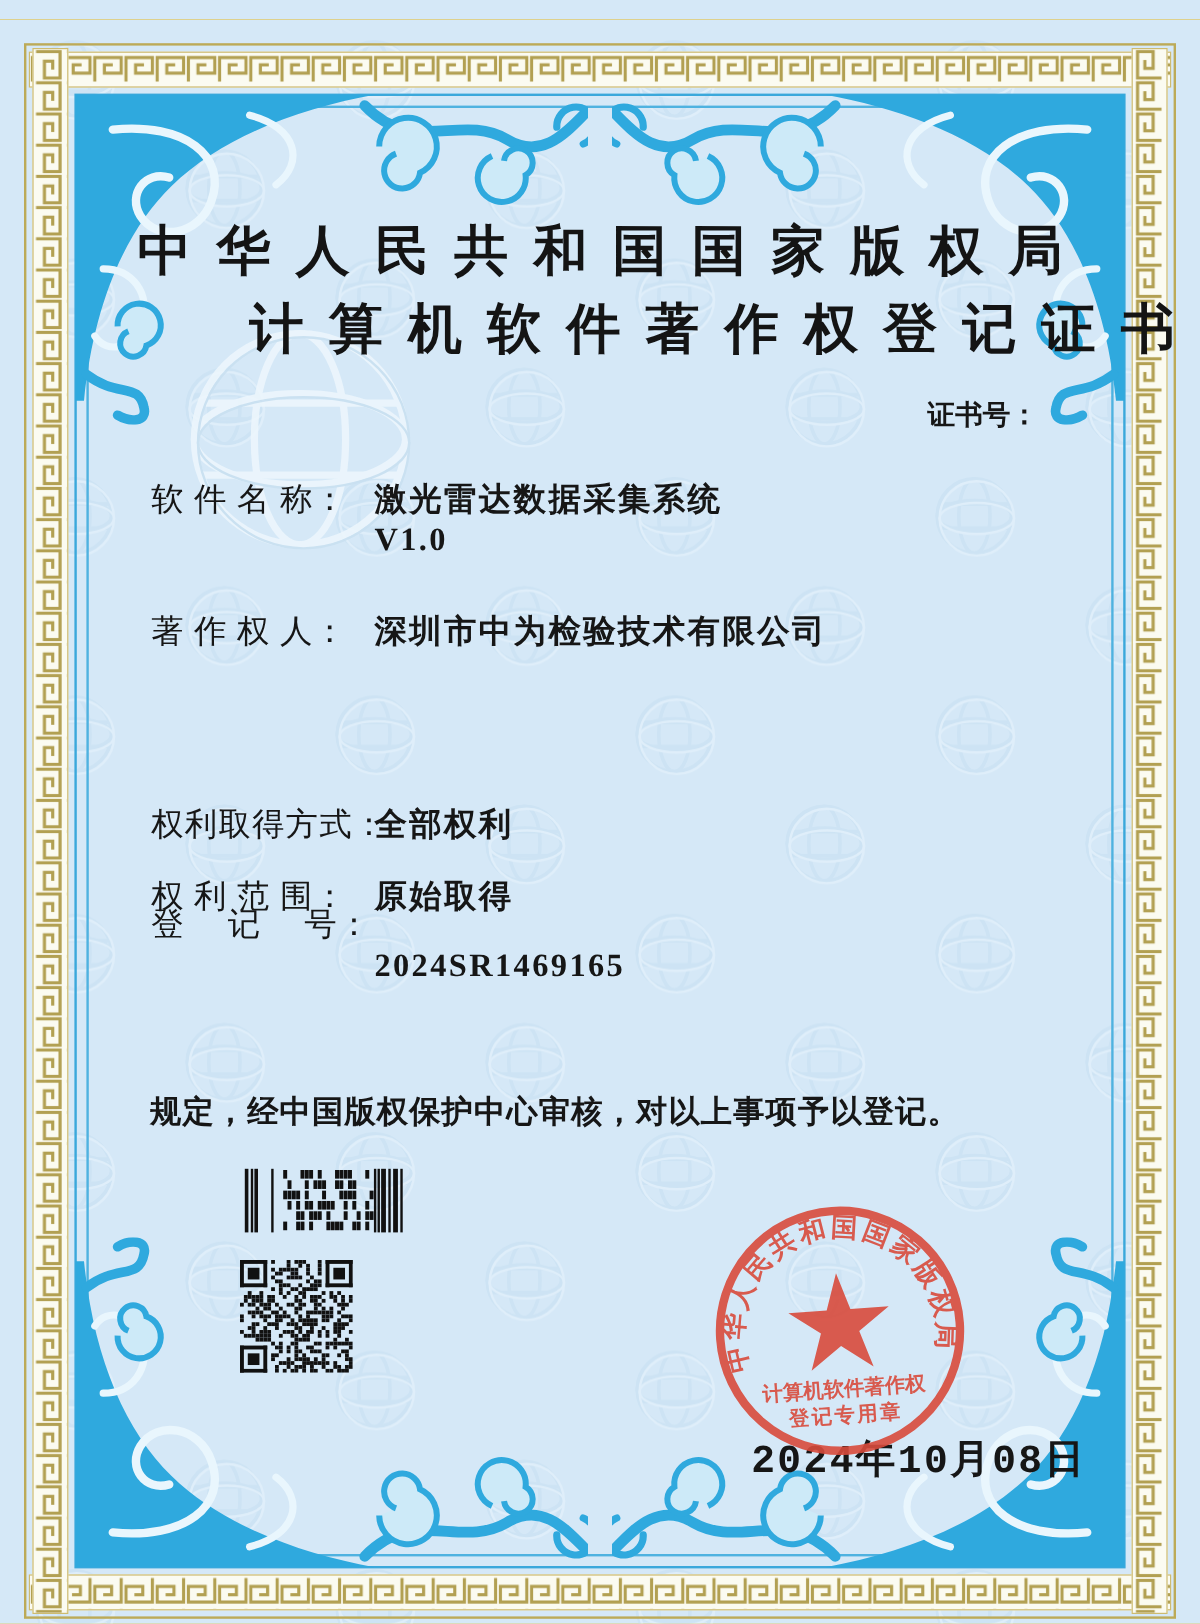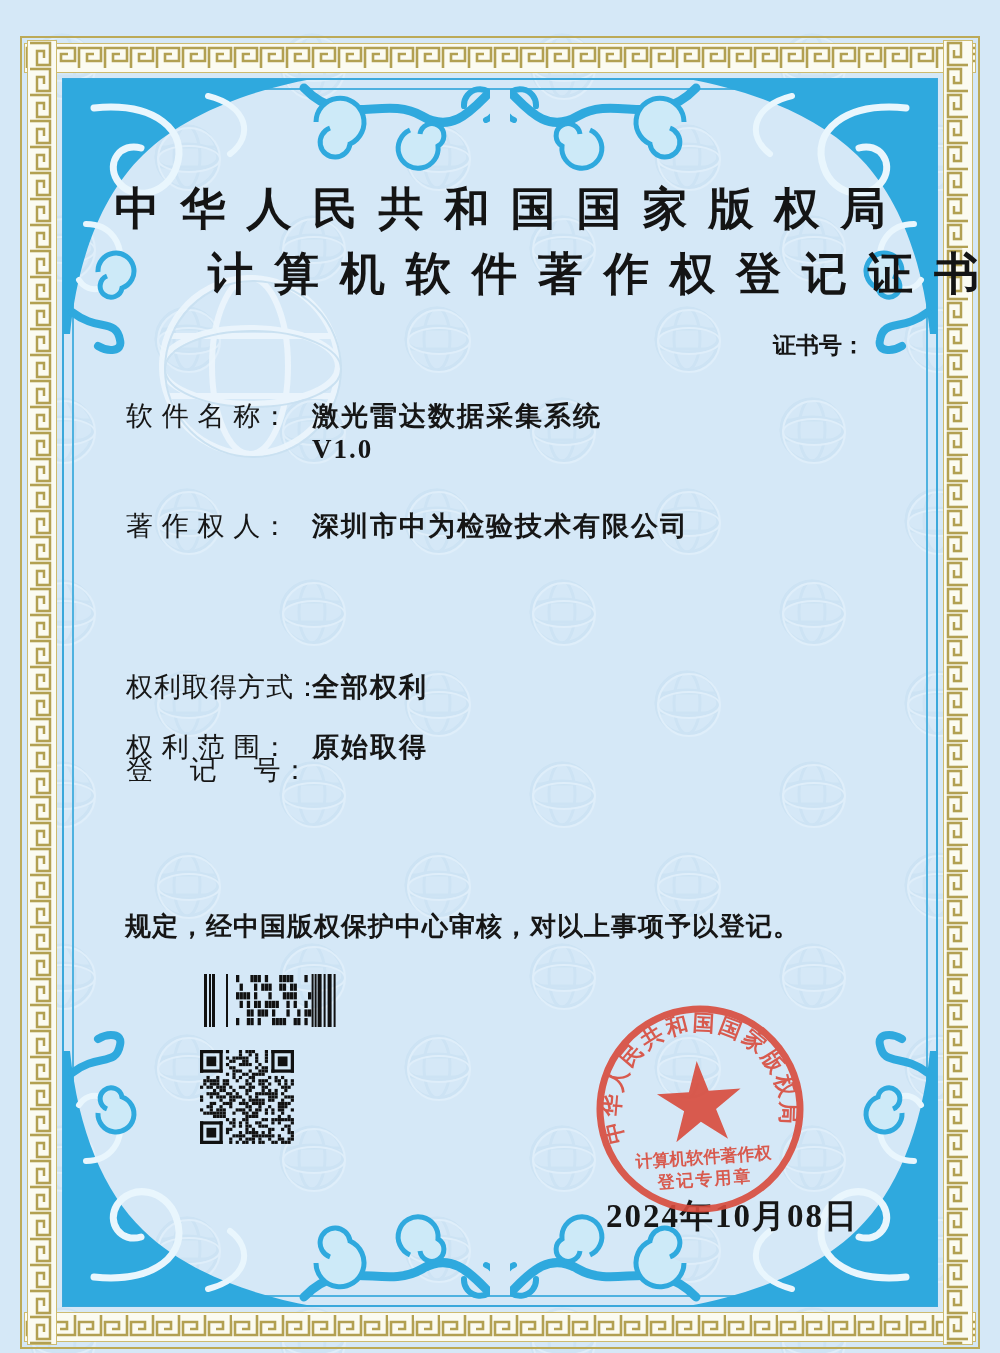--- a/index.html
+++ b/index.html
@@ -41,21 +41,21 @@
   .title1 { top:163px; }
   .title2 { top:228px;text-align:right; }
 
   .certno { top:314px; right:135px; font-size:23px; font-weight:700; display:flex; gap:22px; }
 
   .field-label { left:126px; font-size:27px; font-weight:400; letter-spacing:1px; }
   .field-value { left:312px; font-size:27px; font-weight:700; letter-spacing:2px; }
 
   .stmt { font-size:26px; font-weight:700; letter-spacing:1px; }
 
-  .date { left:606px; top:1178px; font-size:33px; font-weight:700; letter-spacing:2px; }
+  .date { left:626px; top:1178px; font-size:33px; font-weight:700; letter-spacing:2px;font-family:Liberation Mono, monospace; }
 
   .code { position:absolute; z-index:4; }
   #barcode { left:202px; top:957px; width:136px; height:56px; }
   #qrcode  { left:200px; top:1034px; width:94px;  height:94px; }
 
   .seal { position:absolute; left:592px; top:985px; width:216px; height:216px; z-index:5;
           opacity:.9; transform:rotate(-4deg); }
   .seal svg { width:100%; height:100%; display:block; }
 </style>
 </head>
@@ -193,20 +193,21 @@
   <div class="txt field-value" style="top:492px">深圳市中为检验技术有限公司</div>
   <div class="txt field-label" style="top:492px">著 作 权 人：</div>
 
   <div class="txt field-label" style="top:653px">权利取得方式：</div>
   <div class="txt field-value" style="top:653px">全部权利</div>
 
   <div class="txt field-label" style="top:713px">权 利 范 围：</div>
   <div class="txt field-value" style="top:713px">原始取得</div>
 
   <div class="txt field-label" style="top:736px">登　 记　 号：</div>
+  <div class="txt field-value" style="top:773px">2024SR1469165</div>
 
   <div class="txt stmt" style="left:125px; top:893px">规定，经中国版权保护中心审核，对以上事项予以登记。</div>
 
   <svg id="barcode" class="code" viewBox="0 0 136 56">
       <rect x="2" y="1" width="3" height="53" fill="#111"></rect>
       <rect x="7" y="1" width="2" height="53" fill="#111"></rect>
       <rect x="10" y="1" width="3" height="53" fill="#111"></rect>
       <rect x="24" y="1" width="2" height="53" fill="#111"></rect>
       <rect x="34" y="2" width="3.3" height="7.2" fill="#111"></rect>
       <rect x="34" y="19.2" width="3.3" height="7.2" fill="#111"></rect>

